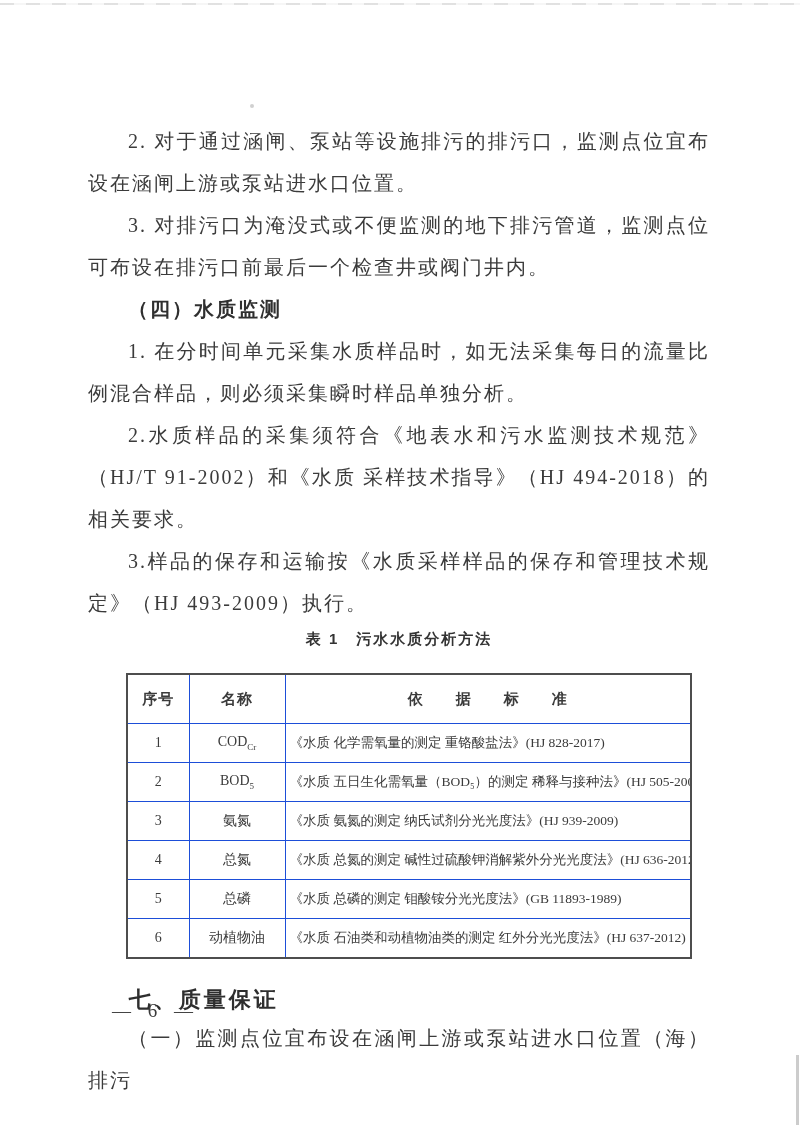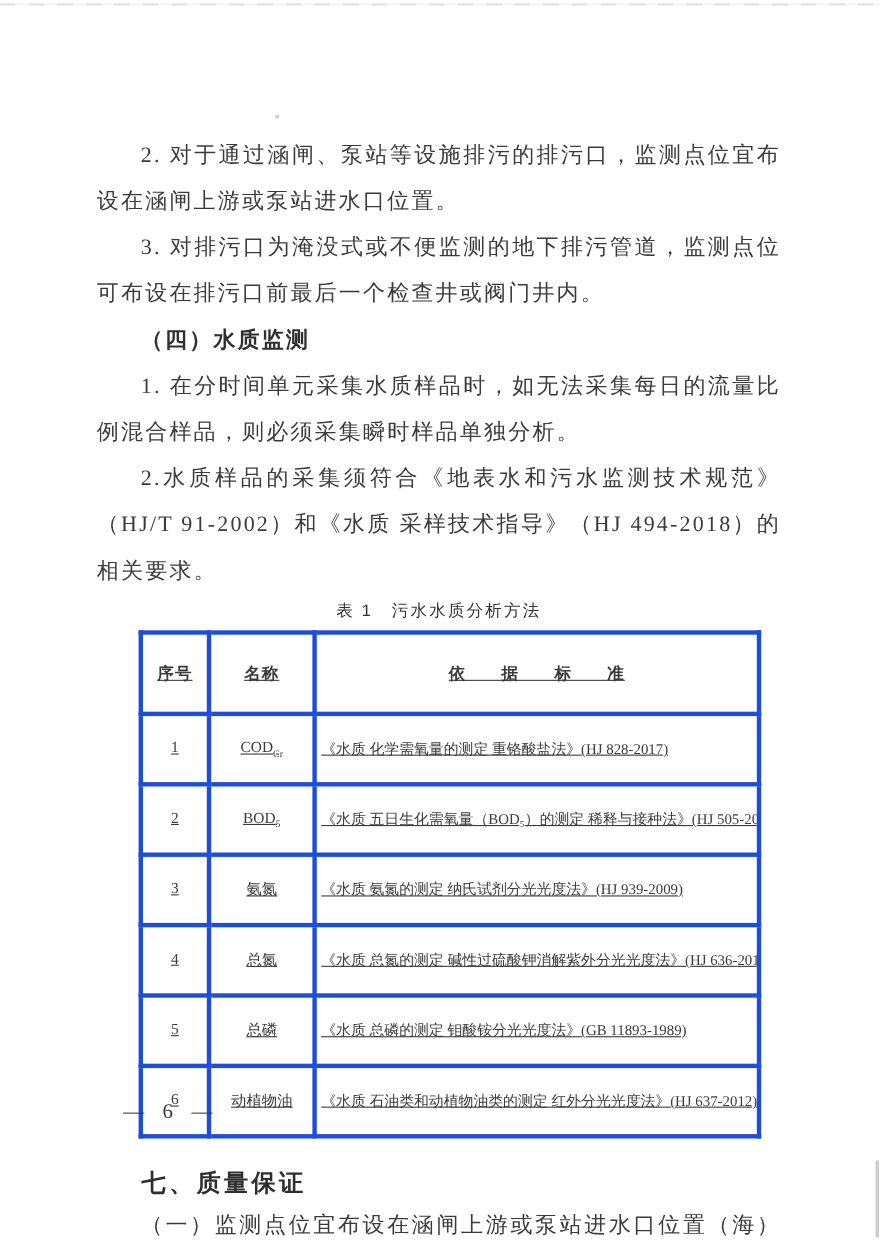--- a/index.html
+++ b/index.html
@@ -59,46 +59,45 @@
     margin: 0;
     font-size: 20px;
     line-height: 42px;
     letter-spacing: 2px;
     text-indent: 2em;
     font-weight: bold;
     color: #2f2f2f;
   }
 
   .table-caption {
-    margin: 6px 0 8px 0;
+    margin: 6px 0 24px 0;
     text-align: center;
     font-family: "Liberation Sans", "DejaVu Sans", sans-serif;
-    font-weight: normal;
+    font-weight: bold;
     font-size: 15px;
     letter-spacing: 2px;
     color: #333333;
   }
 
   table.methods-table {
     border-collapse: collapse;
     margin-left: 38px;
     width: 566px;
     table-layout: fixed;
     font-size: 14px;
     color: #3b3b3b;
   }
   table.methods-table th,
   table.methods-table td {
-    border: 4px solid #1d4ed8;
-    padding: 15px 4px;
+    border: 1px solid #1d4ed8;
+    padding: 4px 4px;
     height: 30px;
     vertical-align: middle;
     overflow: hidden;
     white-space: nowrap;
-    text-decoration: underline;
   }
   table.methods-table {
     border: 2px solid #4e4e4e;
   }
   table.methods-table th {
     height: 40px;
     font-weight: bold;
     font-size: 15px;
     letter-spacing: 1px;
     text-align: center;
@@ -142,20 +141,21 @@
 
 <div class="page-content">
 
   <p class="body-para">2. 对于通过涵闸、泵站等设施排污的排污口，监测点位宜布设在涵闸上游或泵站进水口位置。</p>
   <p class="body-para">3. 对排污口为淹没式或不便监测的地下排污管道，监测点位可布设在排污口前最后一个检查井或阀门井内。</p>
 
   <p class="section-heading">（四）水质监测</p>
 
   <p class="body-para">1. 在分时间单元采集水质样品时，如无法采集每日的流量比例混合样品，则必须采集瞬时样品单独分析。</p>
   <p class="body-para">2.水质样品的采集须符合《地表水和污水监测技术规范》（HJ/T 91-2002）和《水质 采样技术指导》（HJ 494-2018）的相关要求。</p>
+  <p class="body-para">3.样品的保存和运输按《水质采样样品的保存和管理技术规定》（HJ 493-2009）执行。</p>
 
   <p class="table-caption">表 1　污水水质分析方法</p>
 
   <table class="methods-table">
     <colgroup>
       <col class="col-no">
       <col class="col-name">
       <col class="col-standard">
     </colgroup>
     <thead>

